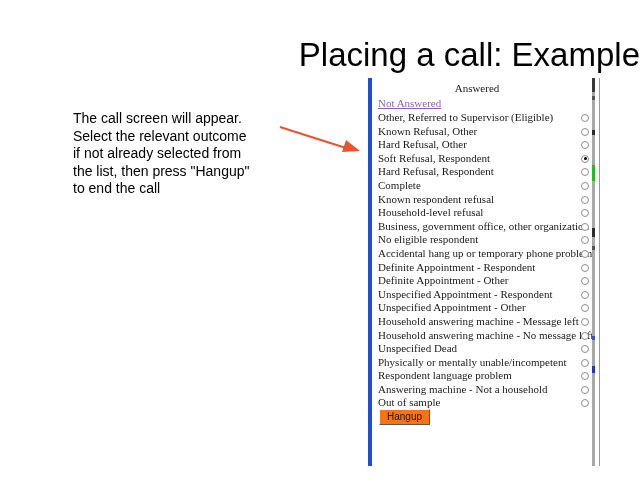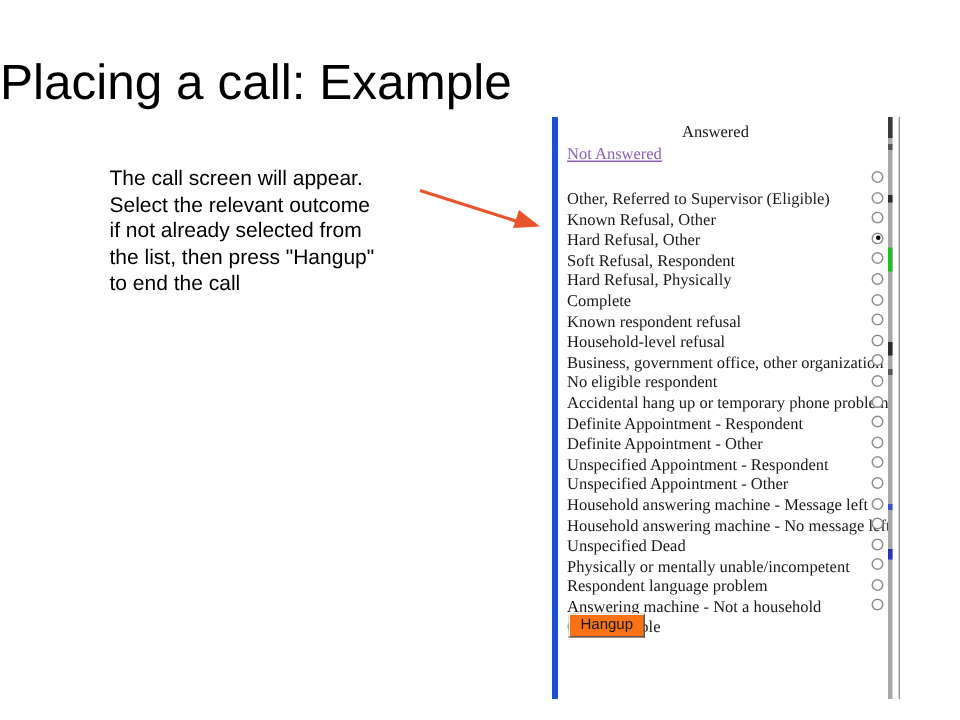--- a/index.html
+++ b/index.html
@@ -14,21 +14,21 @@
     overflow: hidden;
     position: relative;
   }
 
   
   #slide-title {
     position: absolute;
     left: 0;
     top: 36px;
     width: 640px;
-    text-align: left;
+    text-align: right;
     font-family: "Liberation Sans", sans-serif;
     font-size: 33px;
     font-weight: normal;
     color: #000000;
     letter-spacing: 0px;
     white-space: nowrap;
   }
 
   
   #callout-text {
@@ -104,21 +104,21 @@
 
   .outcome-row {
     position: relative;
     height: 13.6px;
     line-height: 13.6px;
   }
 
   .outcome-label {
     position: absolute;
     left: 6px;
-    top: 16px;
+    top: 0;
     font-family: "Liberation Serif", serif;
     font-size: 11px;
     color: #1a1a1a;
     white-space: nowrap;
   }
 
   .outcome-radio {
     position: absolute;
     left: 209px;
     top: 3px;
@@ -207,21 +207,21 @@
         </div>
         <div class="outcome-row">
           <span class="outcome-label">Hard Refusal, Other</span>
           <span class="outcome-radio"></span>
         </div>
         <div class="outcome-row">
           <span class="outcome-label">Soft Refusal, Respondent</span>
           <span class="outcome-radio selected"></span>
         </div>
         <div class="outcome-row">
-          <span class="outcome-label">Hard Refusal, Physically</span>
+          <span class="outcome-label">Hard Refusal, Respondent</span>
           <span class="outcome-radio"></span>
         </div>
         <div class="outcome-row">
           <span class="outcome-label">Complete</span>
           <span class="outcome-radio"></span>
         </div>
         <div class="outcome-row">
           <span class="outcome-label">Known respondent refusal</span>
           <span class="outcome-radio"></span>
         </div>

